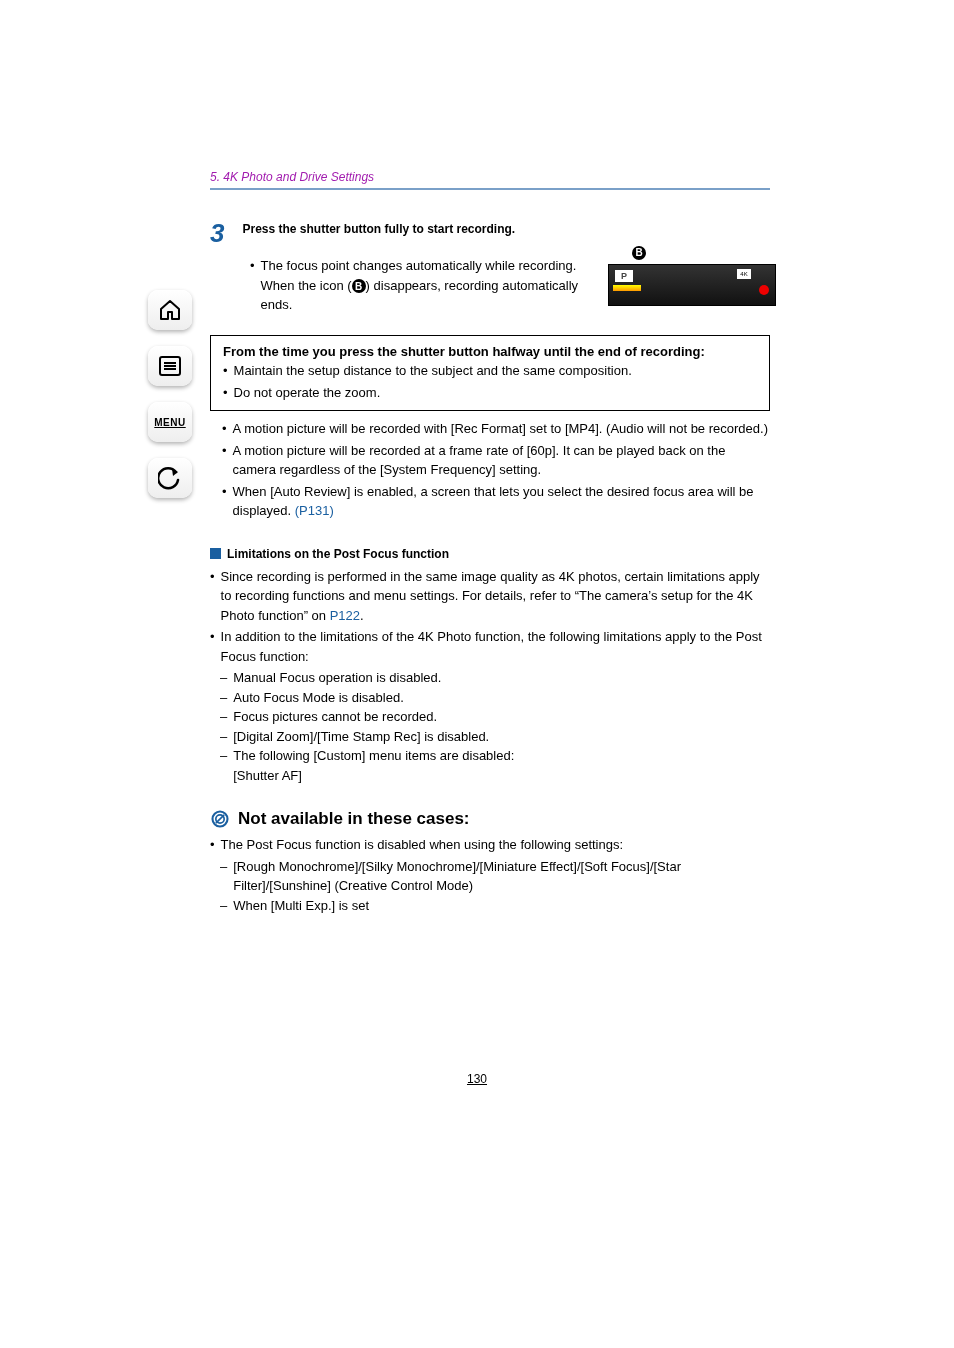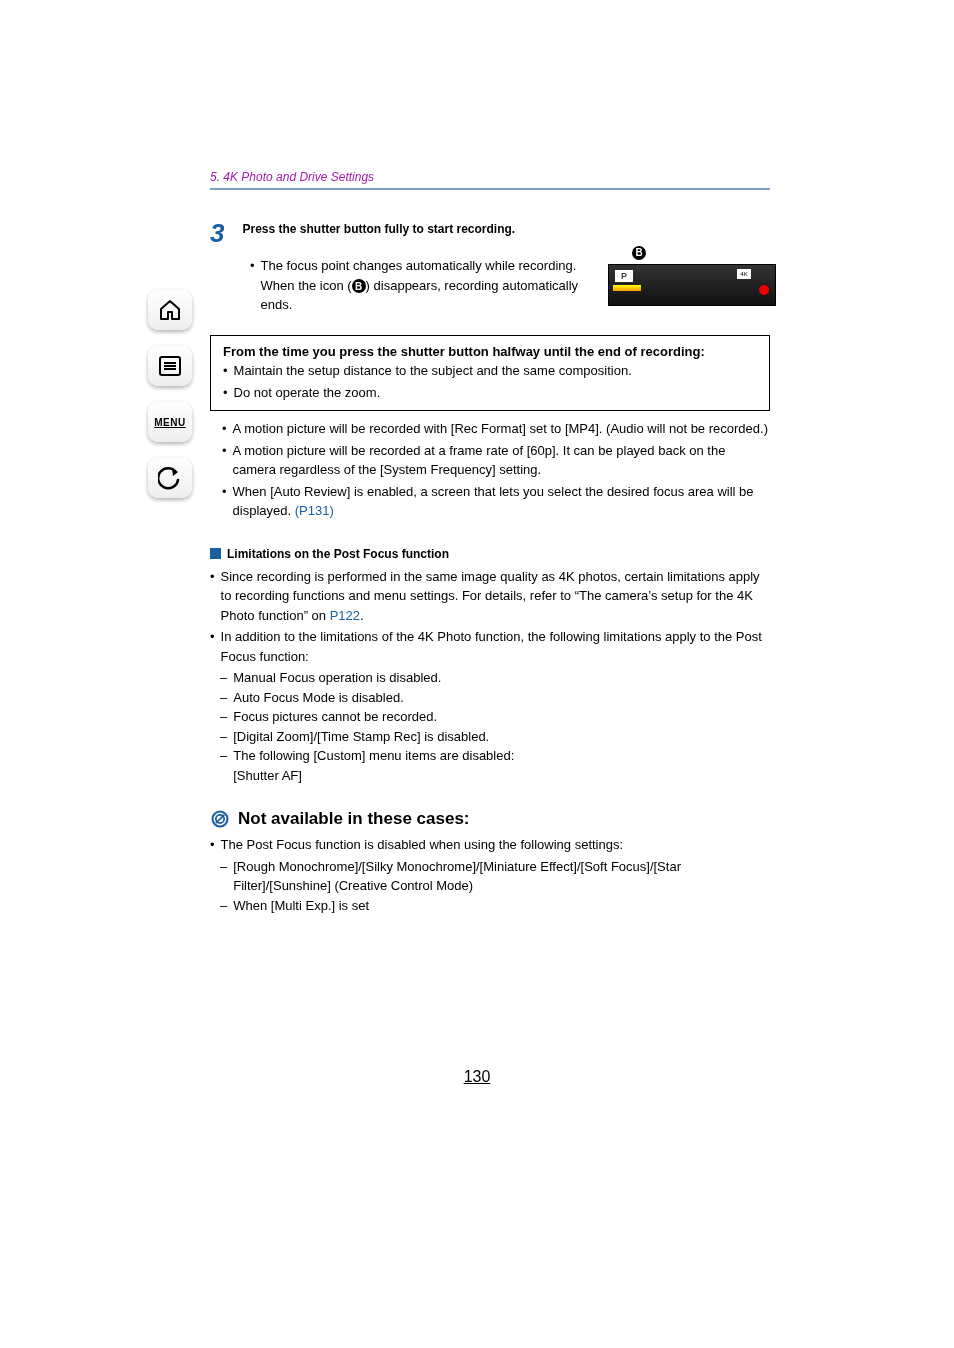--- a/index.html
+++ b/index.html
@@ -209,21 +209,21 @@
     justify-content: center;
   }
   .not-avail-icon svg { width: 20px; height: 20px; }
   .not-avail-text { font-weight: bold; font-size: 17px; }
   .page-num {
     position: absolute;
     bottom: 262px;
     left: 0;
     width: 954px;
     text-align: center;
-    font-size: 16px;
+    font-size: 12px;
     text-decoration: underline;
   }
 </style>
 </head>
 <body>
 
 <div class="sidebar">
   <div class="side-btn">
     <svg viewBox="0 0 24 24">
       <path d="M3 11 L12 3 L21 11 L21 21 L14 21 L14 14 L10 14 L10 21 L3 21 Z" fill="none" stroke="#000" stroke-width="2" stroke-linejoin="round"></path>

